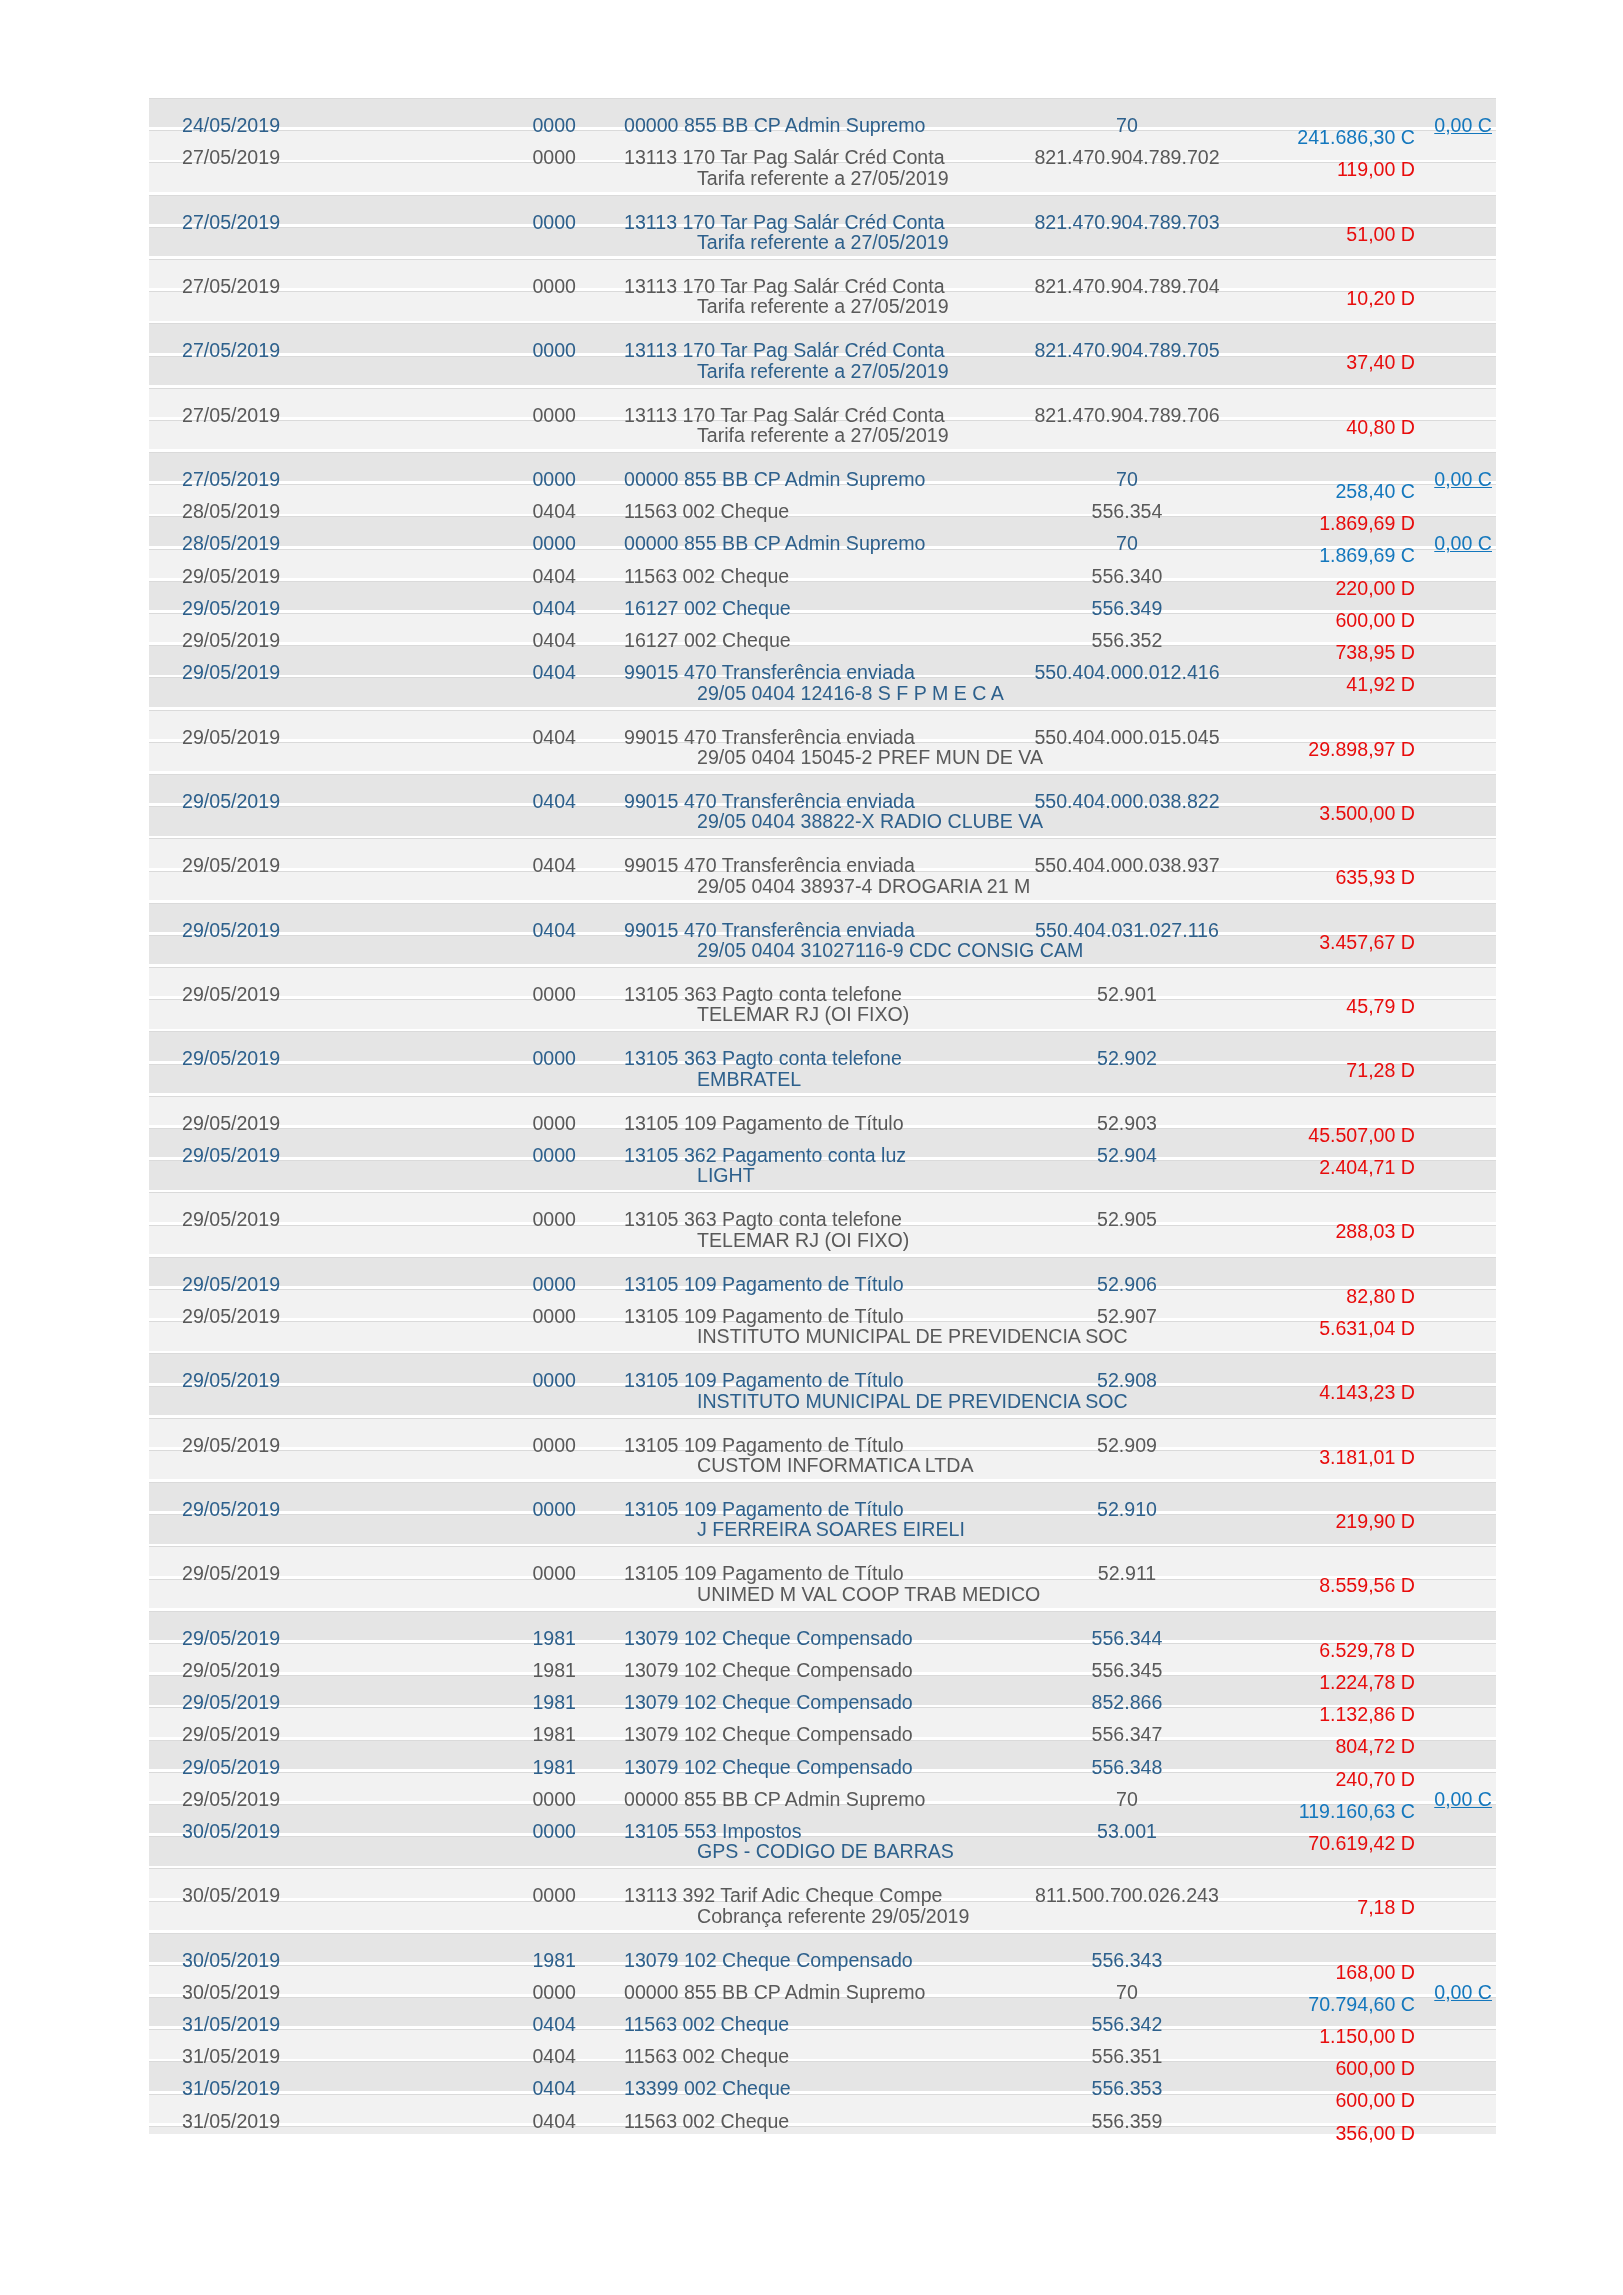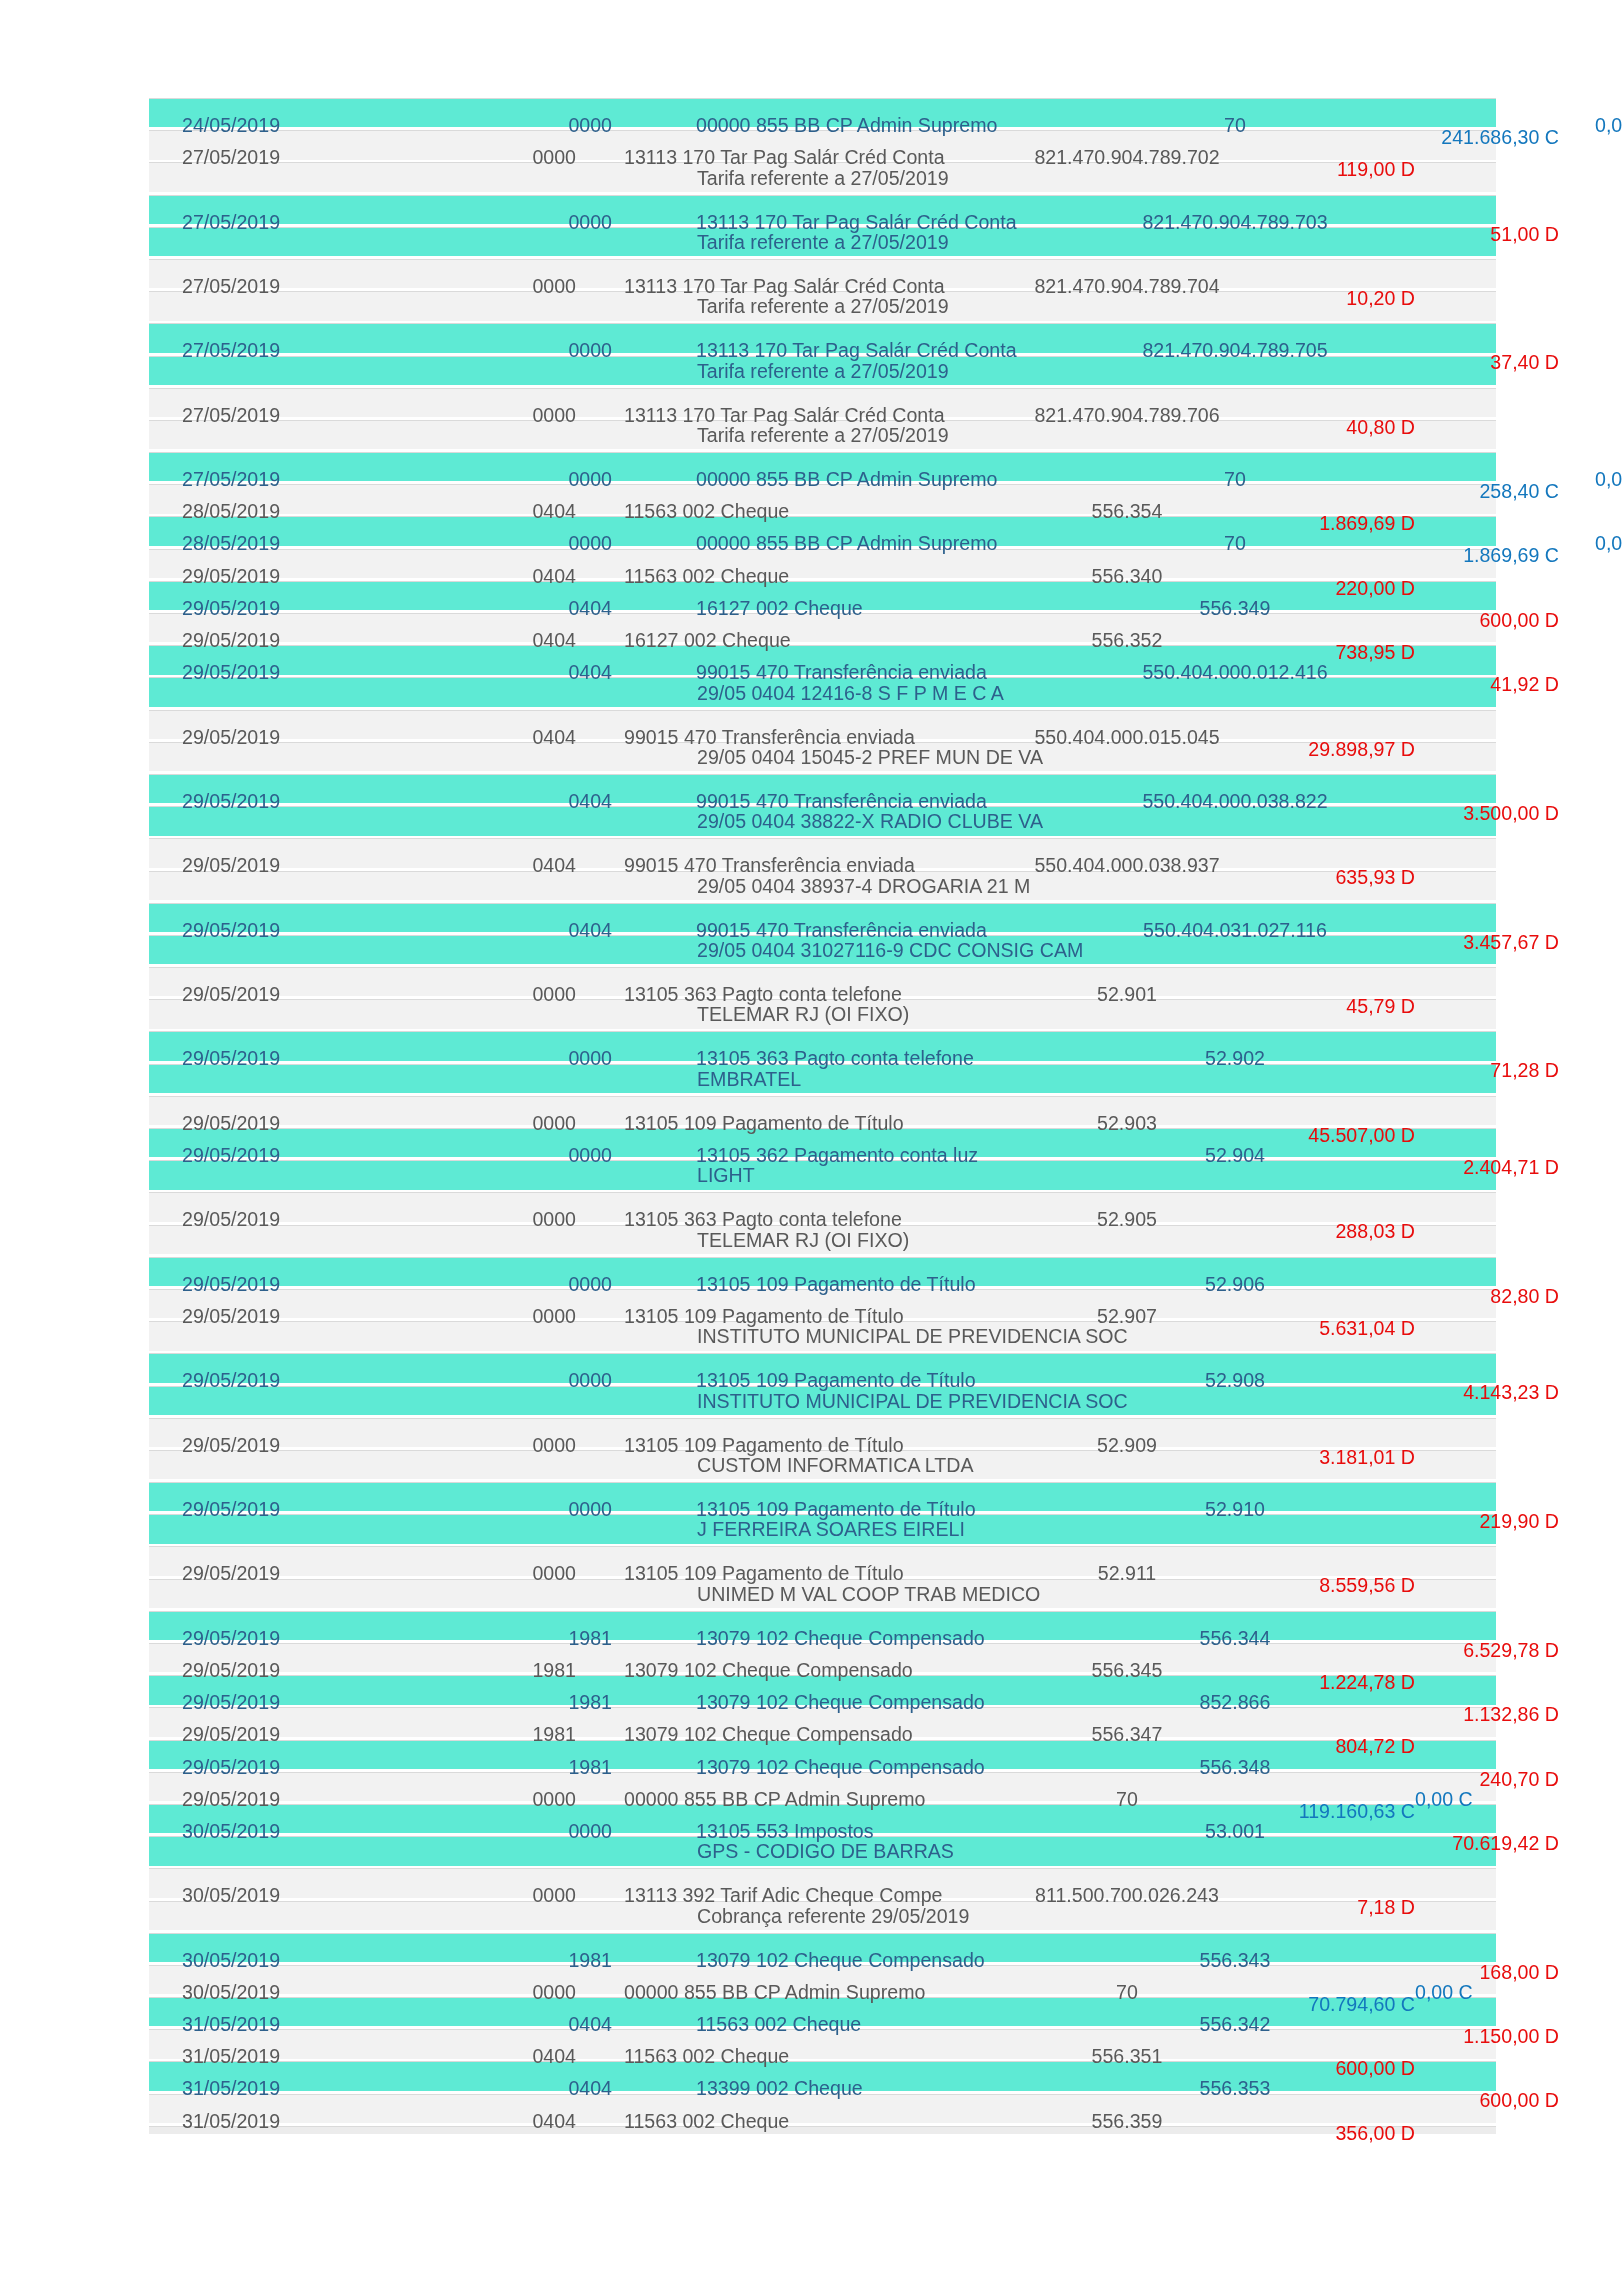--- a/index.html
+++ b/index.html
@@ -16,30 +16,30 @@
     height:29.4px;
     margin-bottom:2.8px;
     border-top:1.3px solid #dadada;
     display:grid;
     grid-template-columns:334px 93px 399px 304px 136px 77px;
     align-items:center;
     padding-right:3.3px;
     background:#ffffff;
   }
   .row.style-gray{background:#f2f2f2;}
-  .row.style-blue{background:#5eead4;gap:36px;}
+  .row.style-blue{background:#e5e5e5;}
   .style-blue .cell{color:var(--text-blue);}
   .style-gray .cell{color:var(--text-gray);}
   .cell{white-space:nowrap;overflow:visible;line-height:28px;}
   .cell.date{padding-left:33px;text-align:left;}
   .cell.agency{text-align:right;}
   .cell.history{padding-left:48px;text-align:left;}
   .cell.doc{text-align:center;}
   .cell.amount{text-align:right;margin-top:24px;}
-  .cell.amount2{text-align:left;}
+  .cell.amount2{text-align:right;text-decoration:underline;}
   .cell.debit{color:var(--debit-red) !important;}
   .cell.credit{color:var(--credit-blue) !important;}
   .row.complement-row{
     grid-template-columns:1fr;
   }
   .cell.complement{padding-left:548px;text-align:left;}
   .bottom-strip{
     box-sizing:border-box;
     height:8.5px;
     border-top:1.3px solid #dadada;

